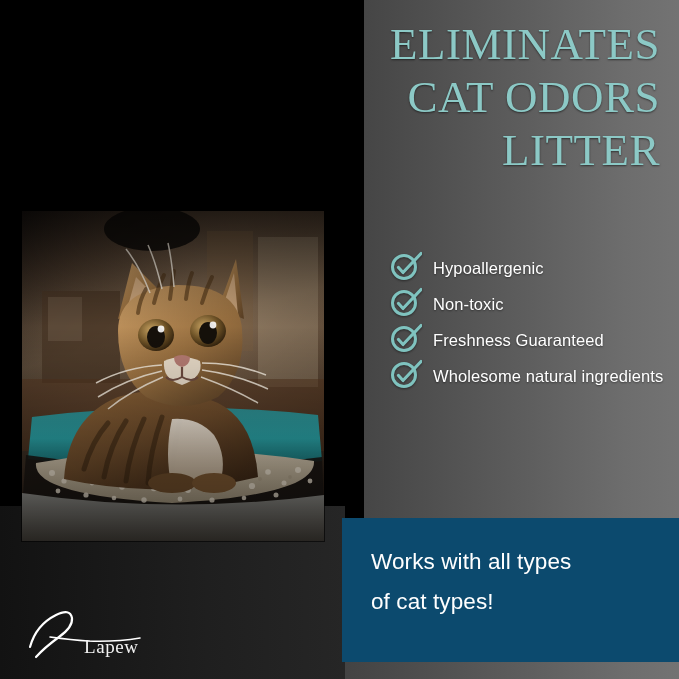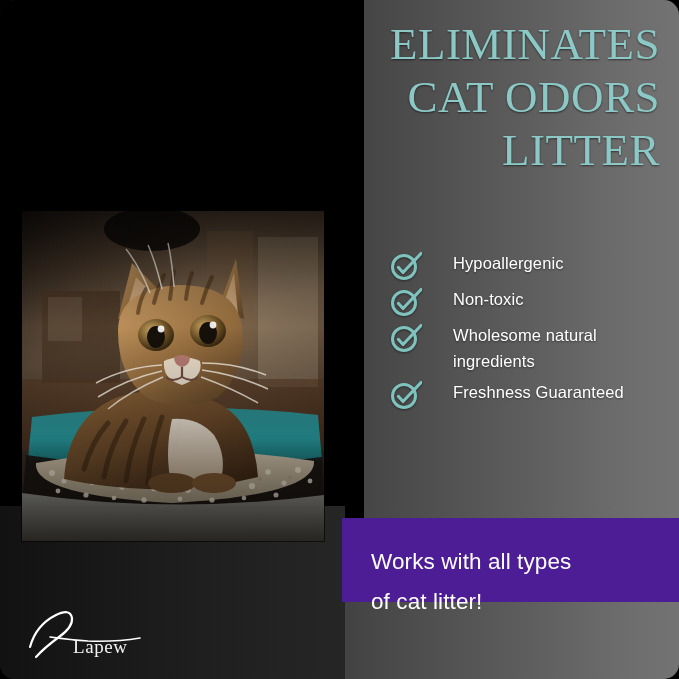--- a/index.html
+++ b/index.html
@@ -1,20 +1,20 @@
 <!DOCTYPE html>
 <html><head>
 <meta charset="utf-8">
 <style>
   html,body{margin:0;padding:0;background:#000;}
   body{width:679px;height:679px;overflow:hidden;
        font-family:"Liberation Sans",sans-serif;}
 
   #poster{position:relative;width:679px;height:679px;overflow:hidden;
-          background:#0b0b0b;border-radius:15px;}
+          background:#0b0b0b;}
 
   
   .bg-gradient{position:absolute;left:0;top:0;width:679px;height:679px;
      background:linear-gradient(90deg,#1d1d1d 0%,#2f2f2f 20%,#3d3d3d 45%,
                  #4e4e4e 62%,#5e5e5e 78%,#6d6d6d 92%,#737373 100%);}
 
   
   .black-panel{position:absolute;left:0;top:0;width:364px;height:518px;
      background:#000;}
   .black-bottom{position:absolute;left:0;top:506px;width:345px;height:173px;
@@ -29,38 +29,38 @@
   
   .headline{position:absolute;right:19px;top:18px;width:420px;
      text-align:right;
      font-family:"Liberation Serif",serif;
      color:#8cc9c6;font-size:45px;line-height:53px;letter-spacing:.5px;
      text-shadow:0 1px 2px rgba(0,0,0,.55);}
   .headline .hl-line{display:block;white-space:nowrap;}
 
   
   .features{position:absolute;left:390px;top:250px;width:280px;}
-  .feat{display:flex;align-items:flex-start;margin-bottom:5px;gap:20px;}
+  .feat{display:flex;align-items:flex-end;margin-bottom:5px;}
   .feat .tick{flex:0 0 auto;width:32px;height:30px;margin-right:11px;
               margin-top:1px;}
   .feat .tick svg{display:block;width:32px;height:30px;
       filter:drop-shadow(0 1px 1px rgba(0,0,0,.45));}
   .feat .flabel{color:#ffffff;font-size:16.5px;line-height:26px;
       letter-spacing:.1px;text-shadow:0 1px 2px rgba(0,0,0,.45);}
 
   
-  .callout{position:absolute;left:342px;top:518px;width:337px;height:84px;
-     background:#4c1d95;}
+  .callout{position:absolute;left:342px;top:518px;width:337px;height:144px;
+     background:#0c4a6e;}
   .callout .ctext{position:absolute;left:29px;top:24px;width:300px;
      color:#ffffff;font-size:22.5px;line-height:40px;letter-spacing:.1px;}
 
   
   .logo{position:absolute;left:26px;top:607px;width:120px;height:56px;}
   .logo svg{display:block;width:120px;height:56px;}
-  .logo-word{position:absolute;left:47px;top:29px;
+  .logo-word{position:absolute;left:58px;top:29px;
      font-family:"Liberation Serif",serif;color:#f2f2f2;
      font-size:19px;letter-spacing:.6px;}
 </style>
 </head>
 <body>
 
 <div id="poster">
 
   <div class="bg-gradient"></div>
   <div class="black-panel"></div>
@@ -268,39 +268,39 @@
       <span class="flabel">Non-toxic</span>
     </div>
 
     <div class="feat">
       <span class="tick">
         <svg viewBox="0 0 32 30" xmlns="http://www.w3.org/2000/svg">
           <circle cx="14" cy="16" r="11.5" fill="none" stroke="#7fc3bf" stroke-width="3"></circle>
           <path d="M8.5 16.5 L13 21.5 L31 2.5" fill="none" stroke="#7fc3bf" stroke-width="3.2" stroke-linecap="round" stroke-linejoin="round"></path>
         </svg>
       </span>
-      <span class="flabel">Wholesome natural ingredients</span>
+      <span class="flabel">Freshness Guaranteed</span>
     </div>
 
     <div class="feat">
       <span class="tick">
         <svg viewBox="0 0 32 30" xmlns="http://www.w3.org/2000/svg">
           <circle cx="14" cy="16" r="11.5" fill="none" stroke="#7fc3bf" stroke-width="3"></circle>
           <path d="M8.5 16.5 L13 21.5 L31 2.5" fill="none" stroke="#7fc3bf" stroke-width="3.2" stroke-linecap="round" stroke-linejoin="round"></path>
         </svg>
       </span>
-      <span class="flabel">Freshness Guaranteed</span>
+      <span class="flabel">Wholesome natural ingredients</span>
     </div>
 
   </div>
 
   <div class="callout">
     <div class="ctext">
       <div>Works with all types</div>
-      <div>of cat litter!</div>
+      <div>of cat types!</div>
     </div>
   </div>
 
   <div class="logo">
     <svg viewBox="0 0 120 56" xmlns="http://www.w3.org/2000/svg">
       <path d="M4 40 Q10 18 30 8 Q44 1 46 11 Q47 20 33 30 Q18 41 10 50" fill="none" stroke="#ffffff" stroke-width="2.2" stroke-linecap="round"></path>
       <path d="M24 30 Q46 33 62 34 Q90 35 114 31" fill="none" stroke="#ffffff" stroke-width="1.6" stroke-linecap="round"></path>
     </svg>
     <span class="logo-word">Lapew</span>
   </div>

